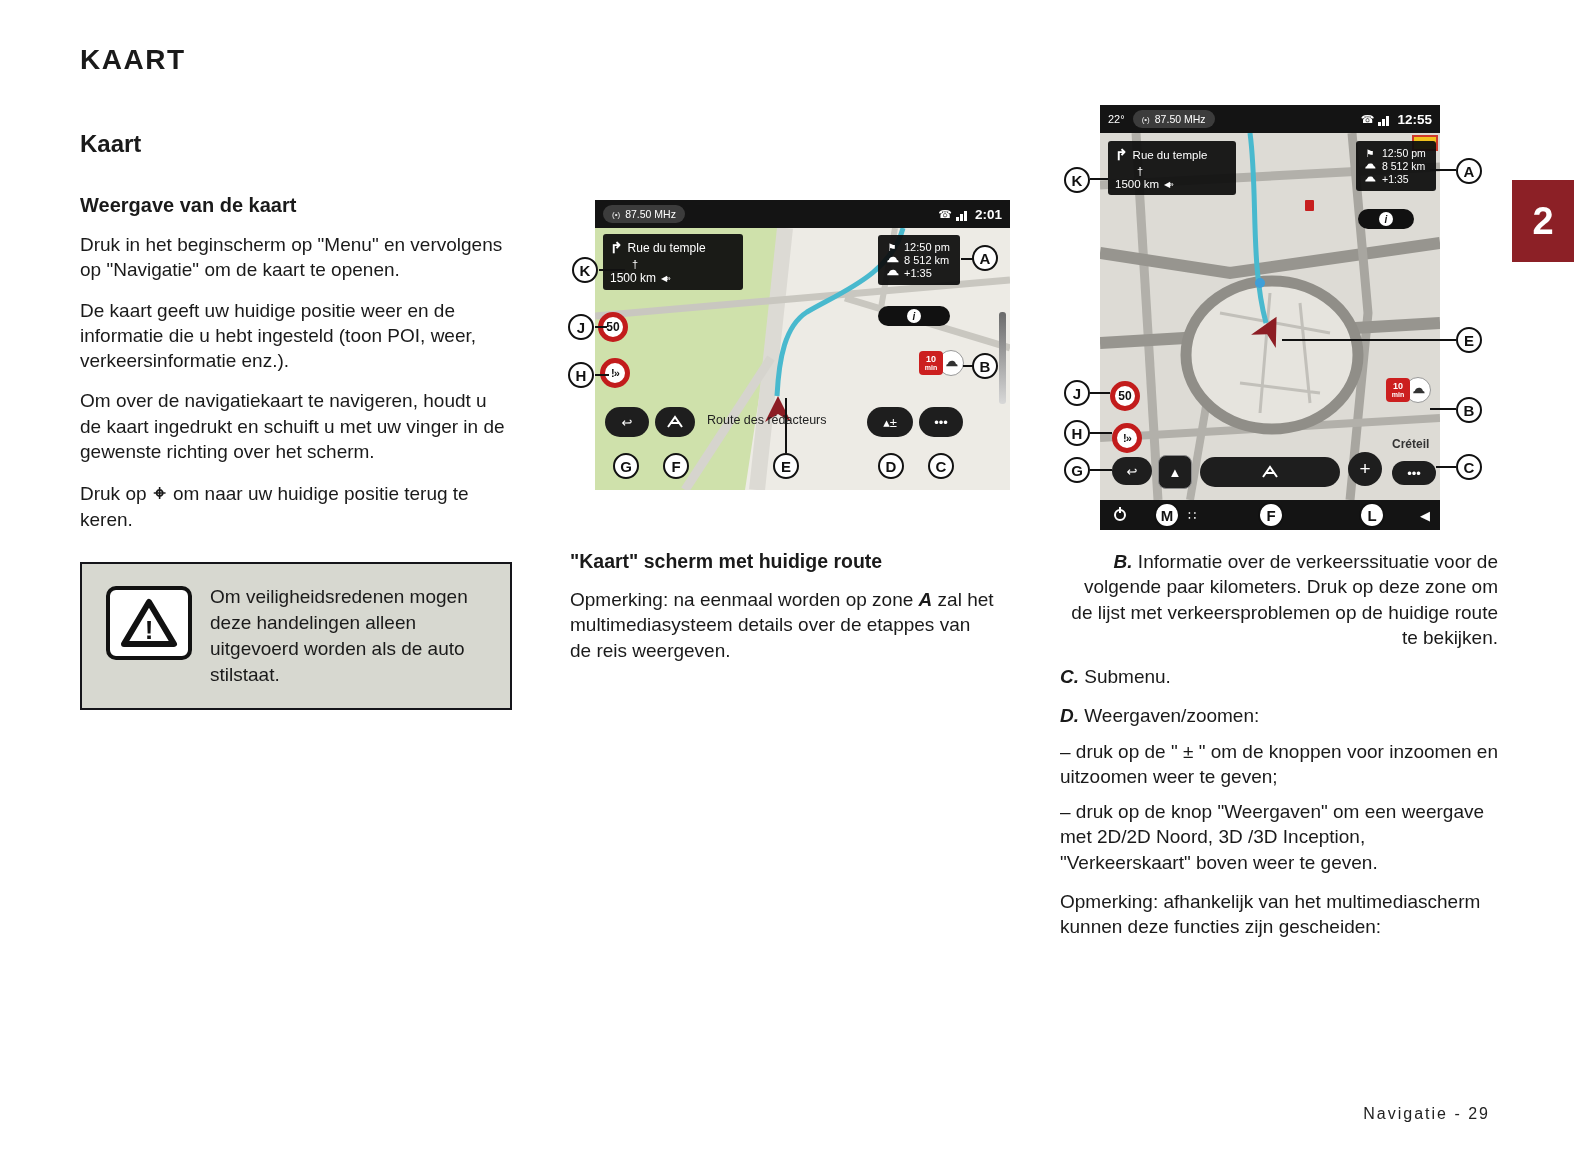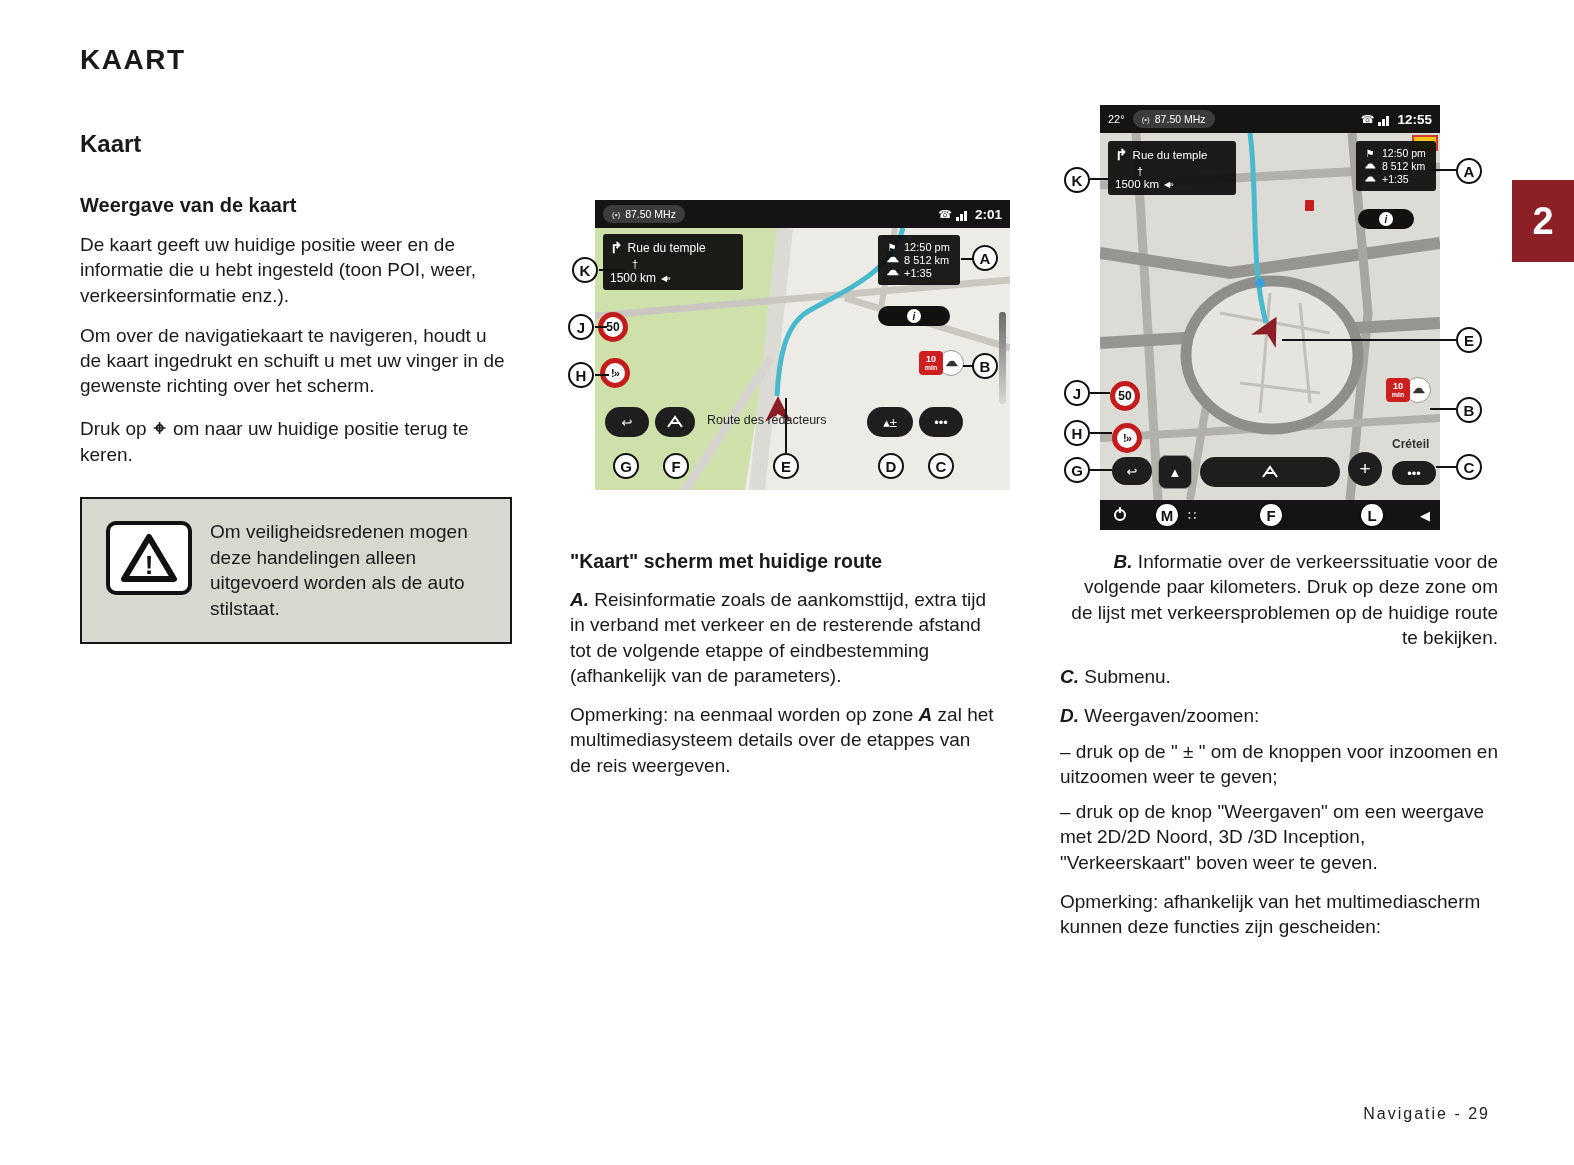--- a/index.html
+++ b/index.html
@@ -126,20 +126,21 @@
   .redmark{position:absolute;width:9px;height:11px;background:#c71f1f;z-index:3;border-radius:1px;}
   .yellowsign{position:absolute;width:26px;height:16px;background:#f2c21d;border:2px solid #d03a2a;z-index:3;box-sizing:border-box;}
 </style>
 </head>
 <body>
 
 <div class="col-left">
   <h1 class="doc-title">KAART</h1>
   <h2 class="doc-subtitle">Kaart</h2>
   <h3 class="sec-heading">Weergave van de kaart</h3>
+  <p class="body">Druk in het beginscherm op "Menu" en vervolgens op "Navigatie" om de kaart te openen.</p>
   <p class="body">De kaart geeft uw huidige positie weer en de informatie die u hebt ingesteld (toon POI, weer, verkeersinformatie enz.).</p>
   <p class="body">Om over de navigatiekaart te navigeren, houdt u de kaart ingedrukt en schuift u met uw vinger in de gewenste richting over het scherm.</p>
   <p class="body"><span>Druk op </span><span class="inline-ic">⌖</span><span> om naar uw huidige positie terug te keren.</span></p>
   <div class="warning-box">
     <span class="warn-icon">
       <svg width="58" height="50" viewBox="0 0 58 50">
           <path d="M29 4 L54 46 L4 46 Z" fill="#fff" stroke="#111" stroke-width="6" stroke-linejoin="round"></path>
           <text x="29" y="41" text-anchor="middle" font-size="26" font-weight="bold" fill="#111" font-family="Liberation Sans, sans-serif">!</text>
         </svg>
     </span>
@@ -254,21 +255,20 @@
     <div class="co" style="left:18px;top:253px;">G</div>
     <div class="co" style="left:68px;top:253px;">F</div>
     <div class="co" style="left:178px;top:253px;">E</div>
     <div class="co" style="left:283px;top:253px;">D</div>
     <div class="co" style="left:333px;top:253px;">C</div>
     <div class="co" style="left:377px;top:153px;">B</div>
     <div class="co" style="left:377px;top:45px;">A</div>
   </div>
 
   <div class="fig-caption">"Kaart" scherm met huidige route</div>
-  <p class="item"><span class="lbl">A.</span><span> Reisinformatie zoals de aankomsttijd, extra tijd in verband met verkeer en de resterende afstand tot de volgende etappe of eindbestemming (afhankelijk van de parameters).</span></p>
   <p class="item"><span class="note-lbl">Opmerking:</span><span> na eenmaal worden op zone </span><span class="lbl">A</span><span> zal het multimediasysteem details over de etappes van de reis weergeven.</span></p>
 </div>
 
 <div class="col-right">
   <div class="mapwrap" style="width:340px;height:425px;margin-left:40px;">
     <div class="screen" style="left:0;top:0;width:340px;height:425px;">
       <div class="topbar">
         <span style="font-size:11px;">22°</span>
         <div class="pill">
           <span class="mini">(•)</span>

